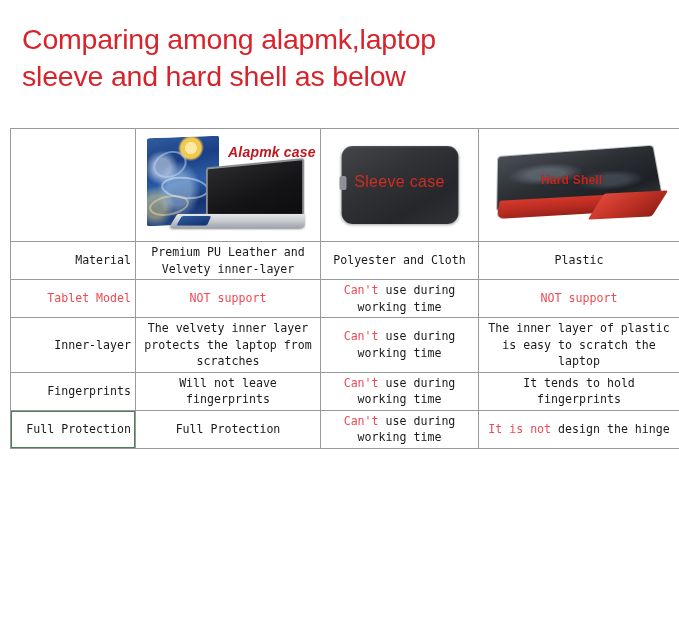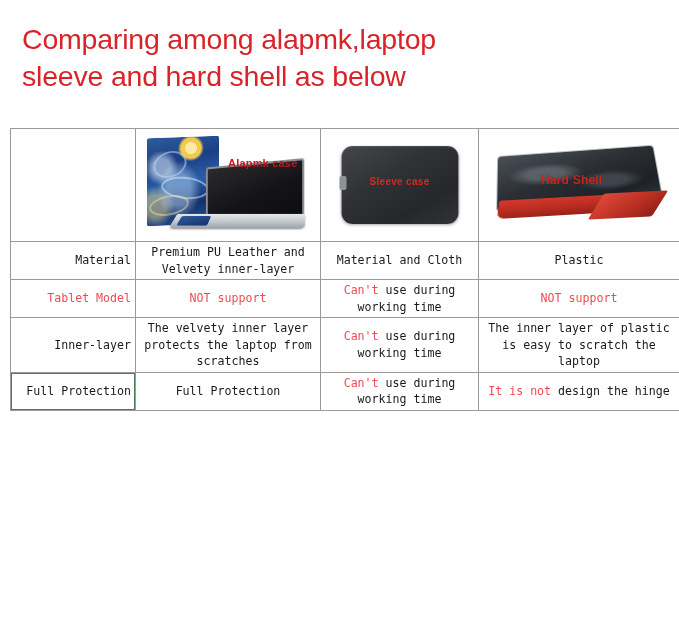--- a/index.html
+++ b/index.html
@@ -129,27 +129,28 @@
   .lap-base::before {
     content: "";
     position: absolute;
     left: 6px; top: 3px;
     width: 30px; height: 13px;
     background: linear-gradient(160deg, #2f5c9e, #14306e);
     border-radius: 2px;
   }
   .alapmk-label {
     position: absolute;
-    left: 88px; top: 24px;
+    left: 88px; top: 13px;
     color: #c0181f;
     font-family: "Liberation Sans", sans-serif;
-    font-size: 11px;
+    font-size: 14px;
     font-weight: bold;
     letter-spacing: .2px;
     white-space: nowrap;
+    font-style: italic;
   }
 
   
   .sleeve-art {
     position: absolute;
     left: 50%; top: 50%;
     transform: translate(-50%, -50%);
     width: 117px; height: 78px;
   }
   .sleeve-body {
@@ -165,22 +166,22 @@
     width: 7px; height: 14px;
     background: #8e9196;
     border-radius: 2px;
   }
   .sleeve-label {
     position: absolute;
     left: 0; right: 0; top: 28px;
     text-align: center;
     color: #d22b22;
     font-family: "Liberation Sans", sans-serif;
-    font-size: 10px;
-    font-weight: bold;
+    font-size: 16px;
+    font-weight: normal;
     letter-spacing: .3px;
   }
 
   
   .hard-art {
     position: absolute;
     left: 50%; top: 50%;
     transform: translate(-50%, -50%);
     width: 172px; height: 86px;
   }
@@ -282,35 +283,41 @@
             <div class="hs-shell"></div>
             <div class="hs-kick"></div>
             <div class="hard-label">Hard Shell</div>
           </div>
         </div>
       </td>
     </tr>
   <tr>
         <td class="c0 label"><span class="blk">Material</span></td>
         <td class="c1"><span class="blk">Premium PU Leather and Velvety inner-layer</span></td>
-        <td class="c2"><span class="blk">Material and Cloth</span></td>
+        <td class="c2"><span class="blk">Polyester and Cloth</span></td>
         <td class="c3"><span class="blk">Plastic</span></td>
       </tr>
       <tr>
         <td class="c0 label"><span class="red">Tablet Model</span></td>
         <td class="c1"><span class="red">NOT support</span></td>
         <td class="c2"><span class="red">Can't</span><span class="blk"> use during working time</span></td>
         <td class="c3"><span class="red">NOT support</span></td>
       </tr>
       <tr>
         <td class="c0 label"><span class="blk">Inner-layer</span></td>
         <td class="c1"><span class="blk">The velvety inner layer protects the laptop from scratches</span></td>
         <td class="c2"><span class="red">Can't</span><span class="blk"> use during working time</span></td>
         <td class="c3"><span class="blk">The inner layer of plastic is easy to scratch the laptop</span></td>
       </tr>
       <tr>
+        <td class="c0 label"><span class="blk">Fingerprints</span></td>
+        <td class="c1"><span class="blk">Will not leave fingerprints</span></td>
+        <td class="c2"><span class="red">Can't</span><span class="blk"> use during working time</span></td>
+        <td class="c3"><span class="blk">It tends to hold fingerprints</span></td>
+      </tr>
+      <tr>
         <td class="c0 label selected"><span class="blk">Full Protection</span></td>
         <td class="c1"><span class="blk">Full Protection</span></td>
         <td class="c2"><span class="red">Can't</span><span class="blk"> use during working time</span></td>
         <td class="c3"><span class="red">It is not</span><span class="blk"> design the hinge</span></td>
       </tr>
     </tbody>
 </table>
 
 </body></html>

